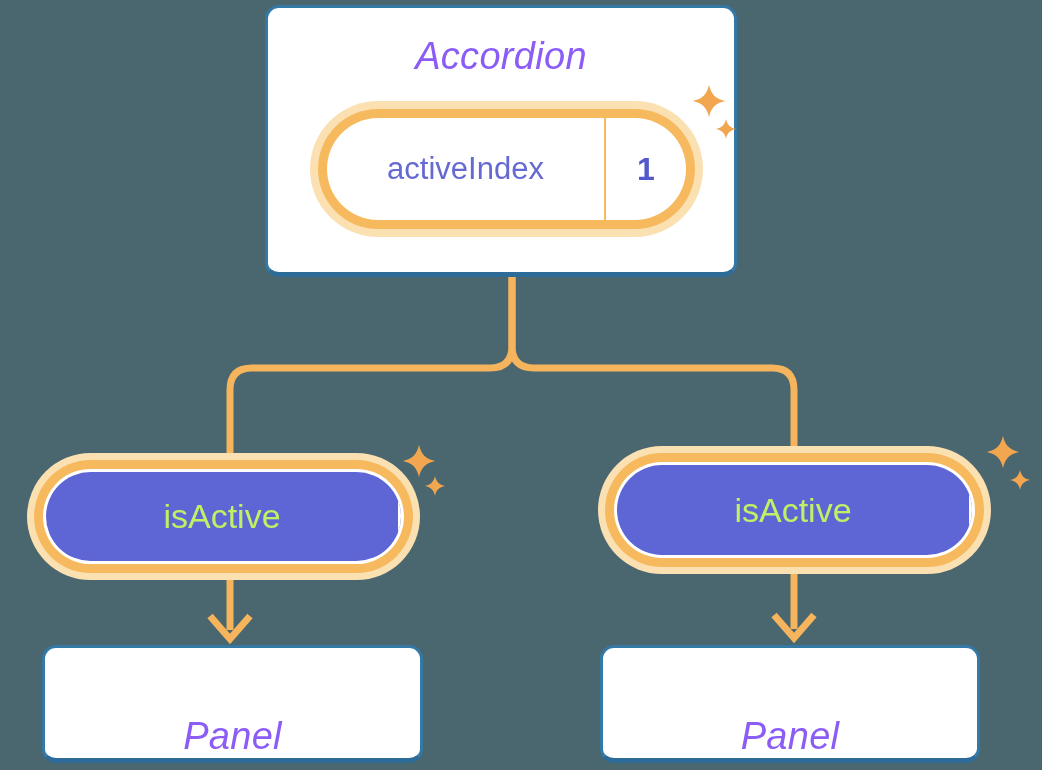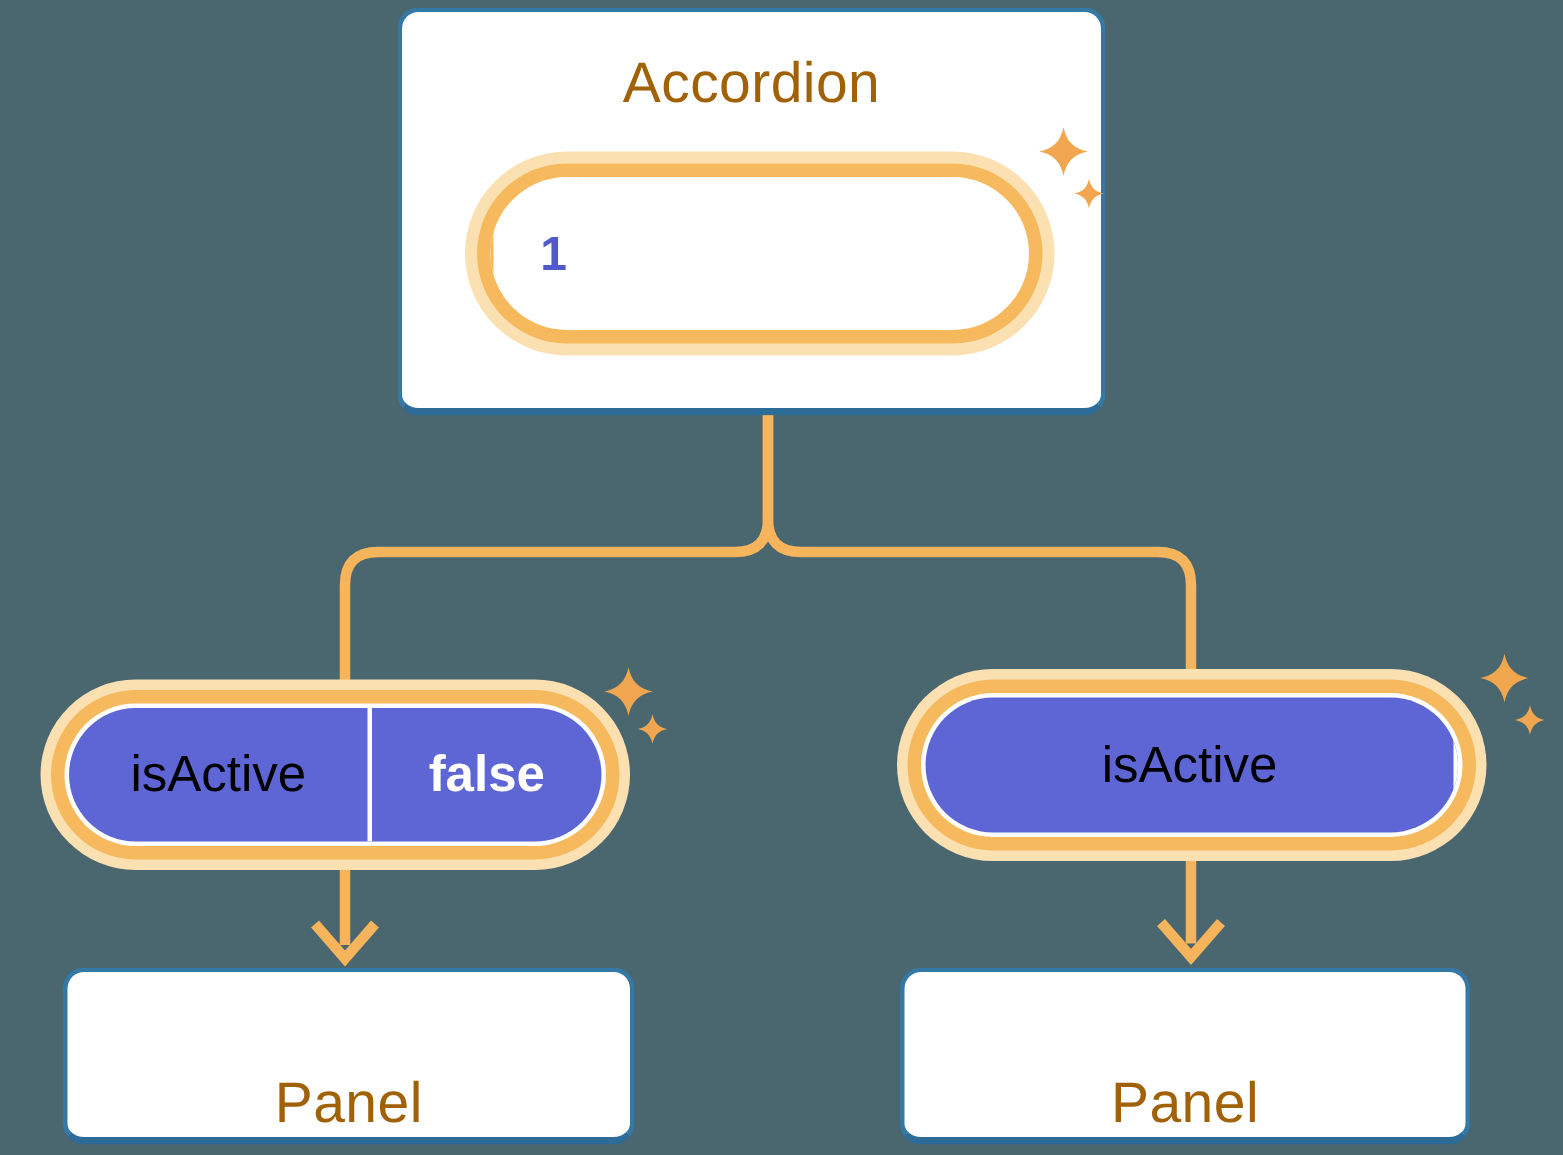--- a/index.html
+++ b/index.html
@@ -11,21 +11,21 @@
   svg.connectors { position:absolute; left:0; top:0; z-index:1; }
 
   
   .card {
     position:absolute; z-index:2; box-sizing:border-box;
     background:#FFFFFF;
     border:3px solid #3478A5; border-bottom:5px solid #2D6B99;
     border-radius:14px;
     display:flex; align-items:flex-end; justify-content:center;
   }
-  .card-title { font-size:38px; font-weight:500; color:#a16207; letter-spacing:.3px; }
+  .card-title { font-size:38px; font-weight:500; color:#8b5cf6; letter-spacing:.3px;font-style:italic; }
   #accordion-box { left:265px; top:5px; width:472px; height:272px;
     align-items:flex-start; padding-top:27px; }
   #panel-left  { left:42px;  top:645px; width:381px; height:118px; }
   #panel-right { left:600px; top:645px; width:380px; height:118px; }
 
   
   .pill-glow {
     position:absolute; z-index:3; box-sizing:border-box;
     border-radius:999px; background:#FBE0B2;
   }
@@ -46,21 +46,21 @@
   #state-pill .sep   { width:2px; background:#F7B95E; }
   #state-pill .value { width:80px; font-size:32px; font-weight:700; color:#5359CC; }
 
   
   .prop-pill { padding:7px; }
   .prop-white {
     width:100%; height:100%; box-sizing:border-box;
     background:#FFFFFF; border-radius:999px; padding:3px;
   }
   .prop-core { background:#5E66D6; }
-  .prop-core .name  { flex:1; font-size:34px; color:#000000; }
+  .prop-core .name  { flex:1; font-size:34px; color:#bef264; }
   .prop-core .sep   { width:3px; background:#FFFFFF; }
   .prop-core .value { font-size:34px; font-weight:700; color:#FFFFFF; }
   #prop-pill-left  { left:27px;  top:453px; width:393px; height:127px; }
   #prop-pill-left .value  { width:153px; }
   #prop-pill-right { left:598px; top:446px; width:393px; height:128px; }
   #prop-pill-right .value { width:140px; }
 
   .sparkle { position:absolute; z-index:4; }
 </style>
 </head>
@@ -77,33 +77,33 @@
     </g>
   </svg>
 
   <div class="card" id="accordion-box">
     <div class="card-title">Accordion</div>
   </div>
 
   <div class="pill-glow" id="state-pill">
     <div class="pill-ring">
       <div class="pill-core">
+        <div class="cell name">activeIndex</div>
         <div class="sep"></div>
         <div class="cell value">1</div>
       </div>
     </div>
   </div>
 
   <div class="pill-glow prop-pill" id="prop-pill-left">
     <div class="pill-ring">
       <div class="prop-white">
         <div class="pill-core prop-core">
           <div class="cell name">isActive</div>
           <div class="sep"></div>
-          <div class="cell value">false</div>
         </div>
       </div>
     </div>
   </div>
 
   <div class="pill-glow prop-pill" id="prop-pill-right">
     <div class="pill-ring">
       <div class="prop-white">
         <div class="pill-core prop-core">
           <div class="cell name">isActive</div>

